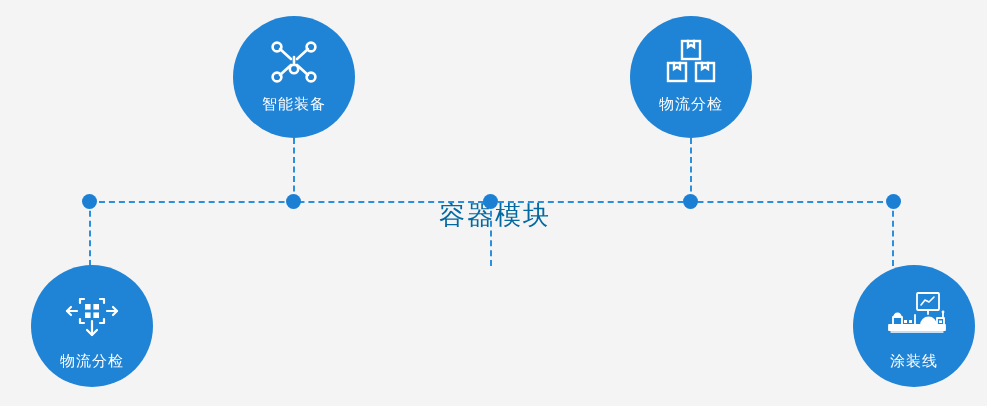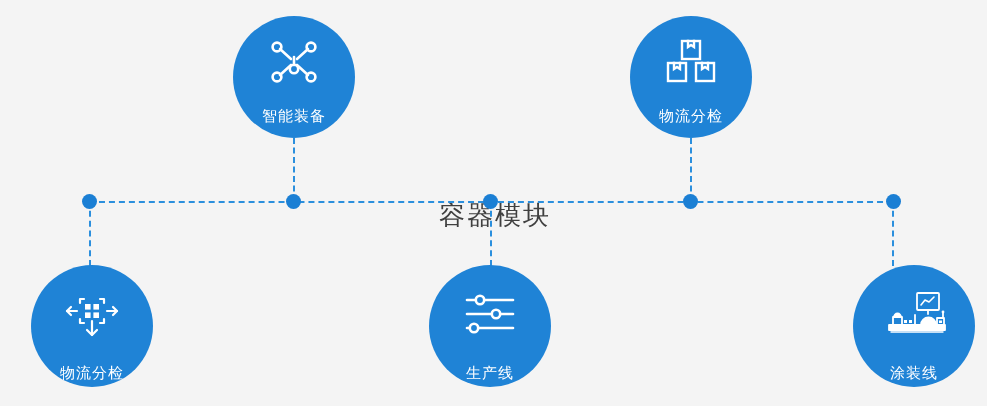--- a/index.html
+++ b/index.html
@@ -20,21 +20,21 @@
 
   
   .watermark {
     position: absolute;
     left: 430px;
     top: 198px;
     width: 130px;
     text-align: center;
     font-size: 26px;
     letter-spacing: 2px;
-    color: #404040;
+    color: #0369a1;
     user-select: none;
     white-space: nowrap;
   }
 
   
   .hline {
     position: absolute;
     height: 0;
     border-top: 2px dashed #2b8fdd;
   }
@@ -57,21 +57,20 @@
     width: 122px;
     height: 122px;
     border-radius: 50%;
     background: #1f83d6;
     display: flex;
     flex-direction: column;
     align-items: center;
     justify-content: flex-start;
     box-sizing: border-box;
     padding-top: 22px;
-    gap: 12px;
   }
   .node .ico {
     width: 54px;
     height: 48px;
     display: block;
   }
   .node .ico svg { display: block; }
   .node .caption {
     margin-top: 10px;
     color: #ffffff;
@@ -157,33 +156,20 @@
         <line x1="42" y1="20" x2="52" y2="20"></line>
         <polyline points="48,16 52,20 48,24"></polyline>
 
         <line x1="27" y1="30" x2="27" y2="44"></line>
         <polyline points="22,39 27,44 32,39"></polyline>
       </svg>
     </span>
     <span class="caption">物流分检</span>
   </div>
 
-  <div class="node bottom" style="left:429px; top:265px;">
-    <span class="ico">
-      <svg viewBox="0 0 54 48" width="54" height="48" fill="none" stroke="#ffffff" stroke-width="2.6" stroke-linecap="round" stroke-linejoin="round">
-        <line x1="4" y1="9" x2="50" y2="9"></line>
-        <line x1="4" y1="23" x2="50" y2="23"></line>
-        <line x1="4" y1="37" x2="50" y2="37"></line>
-        <circle cx="17" cy="9" r="4.2" fill="#1f83d6"></circle>
-        <circle cx="33" cy="23" r="4.2" fill="#1f83d6"></circle>
-        <circle cx="11" cy="37" r="4.2" fill="#1f83d6"></circle>
-      </svg>
-    </span>
-    <span class="caption">生产线</span>
-  </div>
 
   <div class="node bottom" style="left:853px; top:265px;">
     <span class="ico">
       <svg viewBox="0 0 60 48" width="60" height="48" fill="none" stroke="#ffffff" stroke-width="1.8" stroke-linecap="round" stroke-linejoin="round">
 
         <rect x="30" y="2" width="22" height="17" rx="1"></rect>
         <polyline points="34,14 38,9 42,11 47,6" stroke-width="1.6"></polyline>
         <line x1="41" y1="19" x2="41" y2="23"></line>
 
         <path d="M34 34 a7.5 7.5 0 0 1 15 0" fill="#ffffff" stroke="#ffffff"></path>

